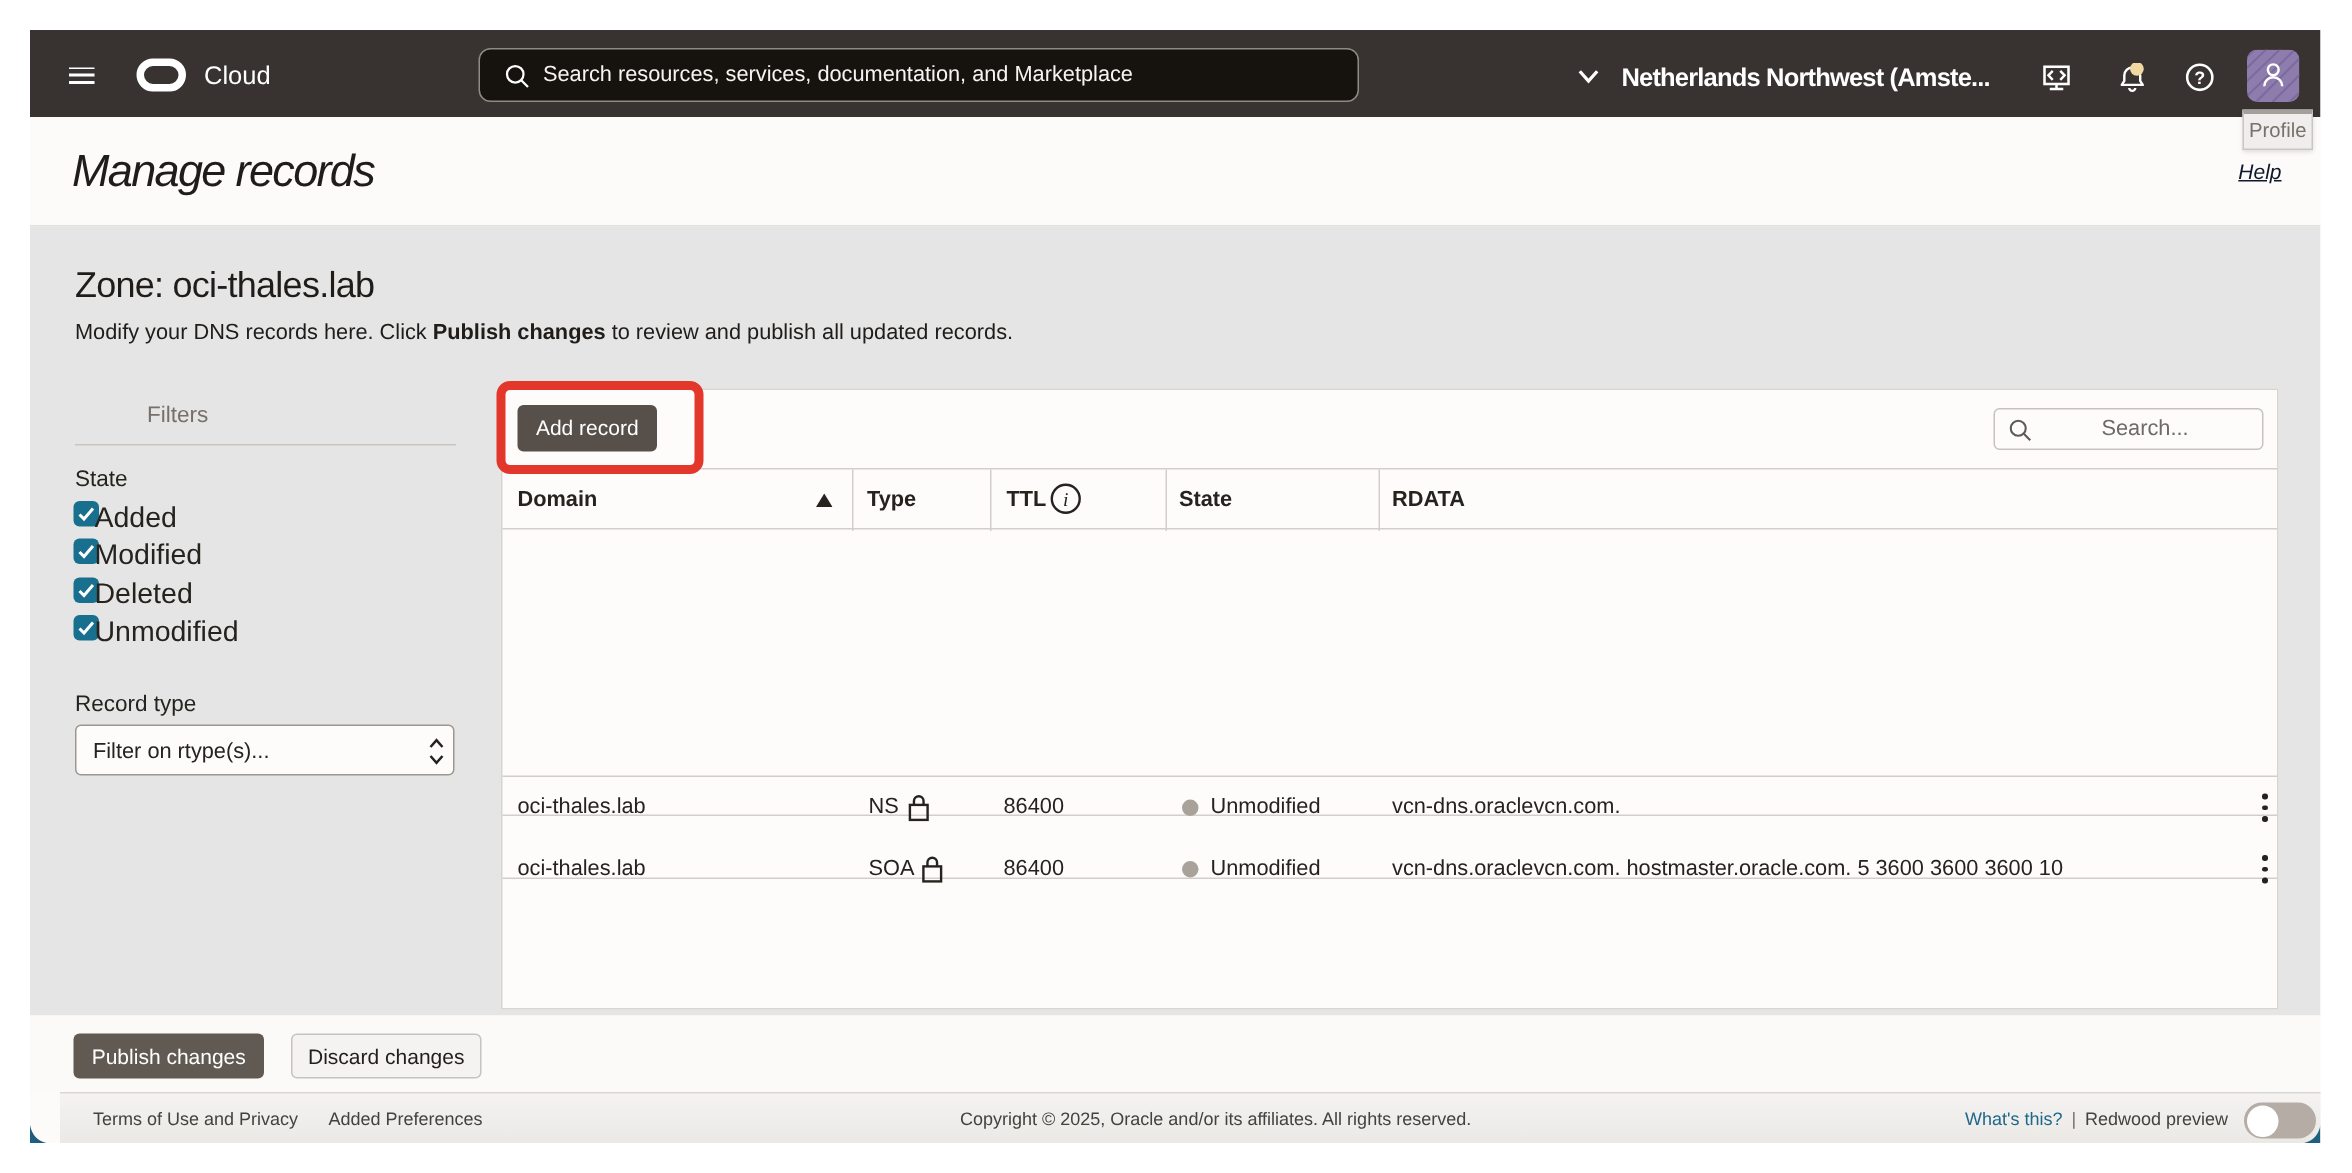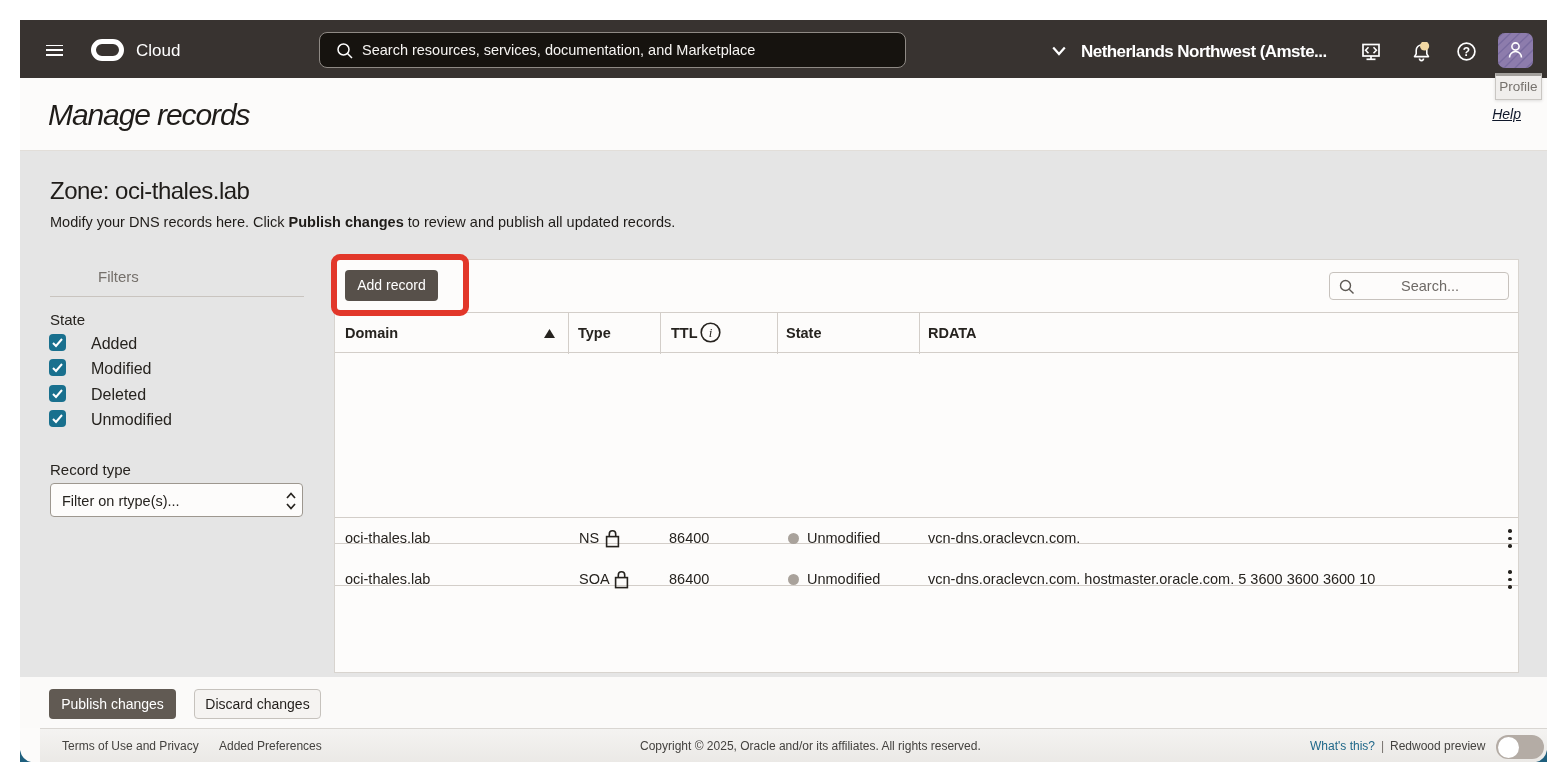--- a/index.html
+++ b/index.html
@@ -30,21 +30,21 @@
 .zone-h { position:absolute; left:30px; top:26px; font-size:24px; letter-spacing:-0.5px; color:#1f1c19; }
 .zone-p { position:absolute; left:30px; top:63px; font-size:14.5px; color:#1f1c19; }
 
 
 .flt-h { position:absolute; left:30px; top:117px; font-size:15px; color:#75706b;margin-left:48px; }
 .flt-div { position:absolute; left:30px; top:145px; width:254px; height:1px; background:#c9c4bf; }
 .state-h { position:absolute; left:30px; top:160px; font-size:15px; color:#26231f; }
 .cbrow { position:absolute; left:29px; height:17px; }
 .cb { position:absolute; left:0; top:0; width:17px; height:17px; background:#19708e; border-radius:4px; }
 .cb svg { position:absolute; left:2px; top:2px; }
-.cblbl { position:absolute; left:42px; top:1px; font-size:16px; color:#26231f; white-space:nowrap; }
+.cblbl { position:absolute; left:14px; top:1px; font-size:19px; color:#26231f; white-space:nowrap; }
 .rt-h { position:absolute; left:30px; top:310px; font-size:15px; color:#26231f; }
 .select { position:absolute; left:30px; top:332px; width:253px; height:34px; background:#fdfcfb; border:1px solid #9d978f; border-radius:4px; }
 .select-txt { position:absolute; left:11px; top:9px; font-size:14.5px; color:#26231f; }
 
 
 .card { position:absolute; left:314px; top:108px; width:1185px; height:414px; background:#fdfcfb; border:1px solid #d8d4cf; }
 .addrec { position:absolute; left:10px; top:10px; width:93px; height:31px; background:#57504a; border-radius:4px; color:#fff; font-size:14px; text-align:center; line-height:31px; }
 .redbox { position:absolute; left:311px; top:234px; width:138px; height:62px; border:6px solid #e2372a; border-radius:9px; z-index:5; }
 .csearch { position:absolute; left:994px; top:12px; width:180px; height:28px; background:#fdfcfb; border:1px solid #c7c2bd; border-radius:4px; }
 .csearch-txt { position:absolute; left:32px; top:5px; font-size:14.5px; color:#6e6a66;margin-left:39px; }

